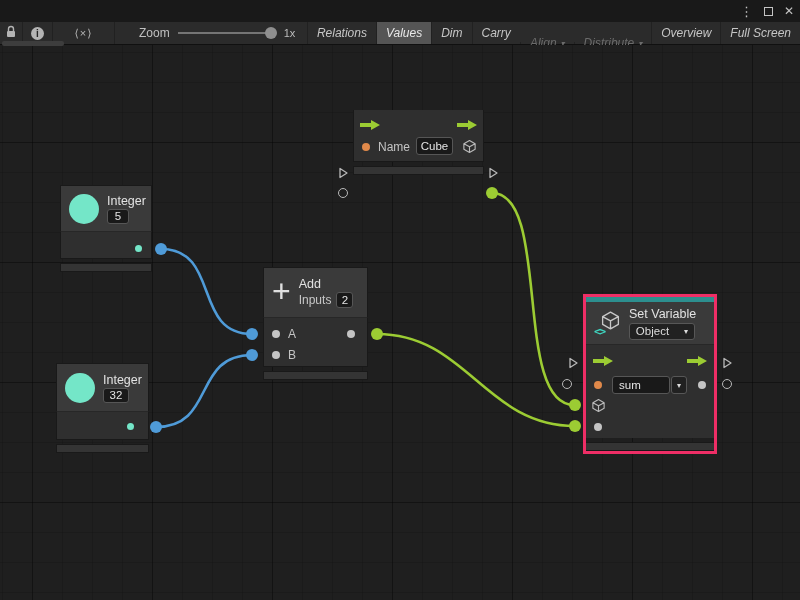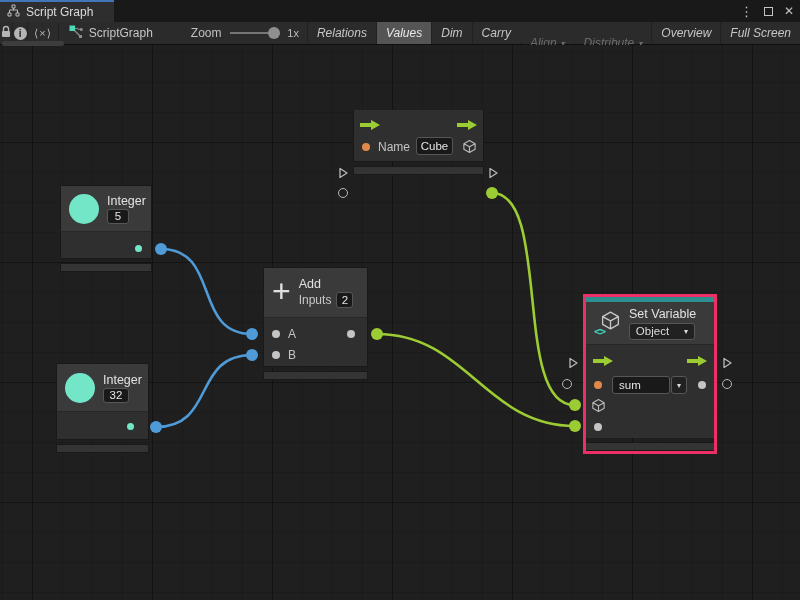--- a/index.html
+++ b/index.html
@@ -88,29 +88,20 @@
   .sv-icon { position:relative; width:27px; height:26px; flex:none; }
   .sv-angle { position:absolute; left:0; bottom:-2px; color:#3fd8c2; font-weight:bold;
               font-size:11px; font-family:"DejaVu Sans Mono", monospace; letter-spacing:-1px; }
 
   svg.wires { position:absolute; left:0; top:0; z-index:4; pointer-events:none; }
 </style>
 </head>
 <body>
 
 <div class="titlebar">
-  <div class="tab">
-    <span>
-      <svg width="13" height="13" viewBox="0 0 13 13">
-        <path d="M5 1h3v3H5z M1 9h3v3H1z M9 9h3v3H9z" fill="none" stroke="#bbbbbb"></path>
-        <path d="M6.5 4v2 M2.5 9V6h8v3" fill="none" stroke="#bbbbbb"></path>
-      </svg>
-    </span>
-    <span>Script Graph</span>
-  </div>
   <div class="win-controls">
     <span class="menu-dots">⋮</span>
     <span class="max-box"></span>
     <span class="close-x">✕</span>
   </div>
 </div>
 
 <div class="toolbar">
   <div class="tb-cell tb-lock">
     <span>
@@ -118,31 +109,20 @@
         <path d="M3.5 6V4a2.5 2.5 0 0 1 5 0v2" stroke="#b4b4b4" stroke-width="1.4" fill="none"></path>
         <rect x="2" y="6" width="8" height="6" rx="1" fill="#b4b4b4"></rect>
       </svg>
     </span>
   </div>
   <div class="tb-cell tb-info">
     <span class="info-circle">i</span>
   </div>
   <div class="tb-cell tb-code">
     <span>⟨×⟩</span>
-  </div>
-  <div class="tb-cell tb-graphname">
-    <span>
-      <svg width="14" height="14" viewBox="0 0 14 14">
-        <path d="M4 4 L11 11 M5 3 L11.5 4.5" stroke="#909090" stroke-width="1.2"></path>
-        <rect x="0.5" y="0.5" width="5.5" height="5.5" fill="#52d6b8"></rect>
-        <rect x="10" y="10" width="3" height="3" fill="#909090"></rect>
-        <rect x="11" y="3.2" width="2.6" height="2.6" fill="#909090"></rect>
-      </svg>
-    </span>
-    <span>ScriptGraph</span>
   </div>
   <div class="tb-cell tb-zoom-label">Zoom</div>
   <div class="zoom-track">
     <div class="zoom-handle"></div>
   </div>
   <div class="tb-cell tb-zoom-val">1x</div>
 
   <div class="tb-buttons">
     <div class="tb-btn">
       <span>Relations</span>

